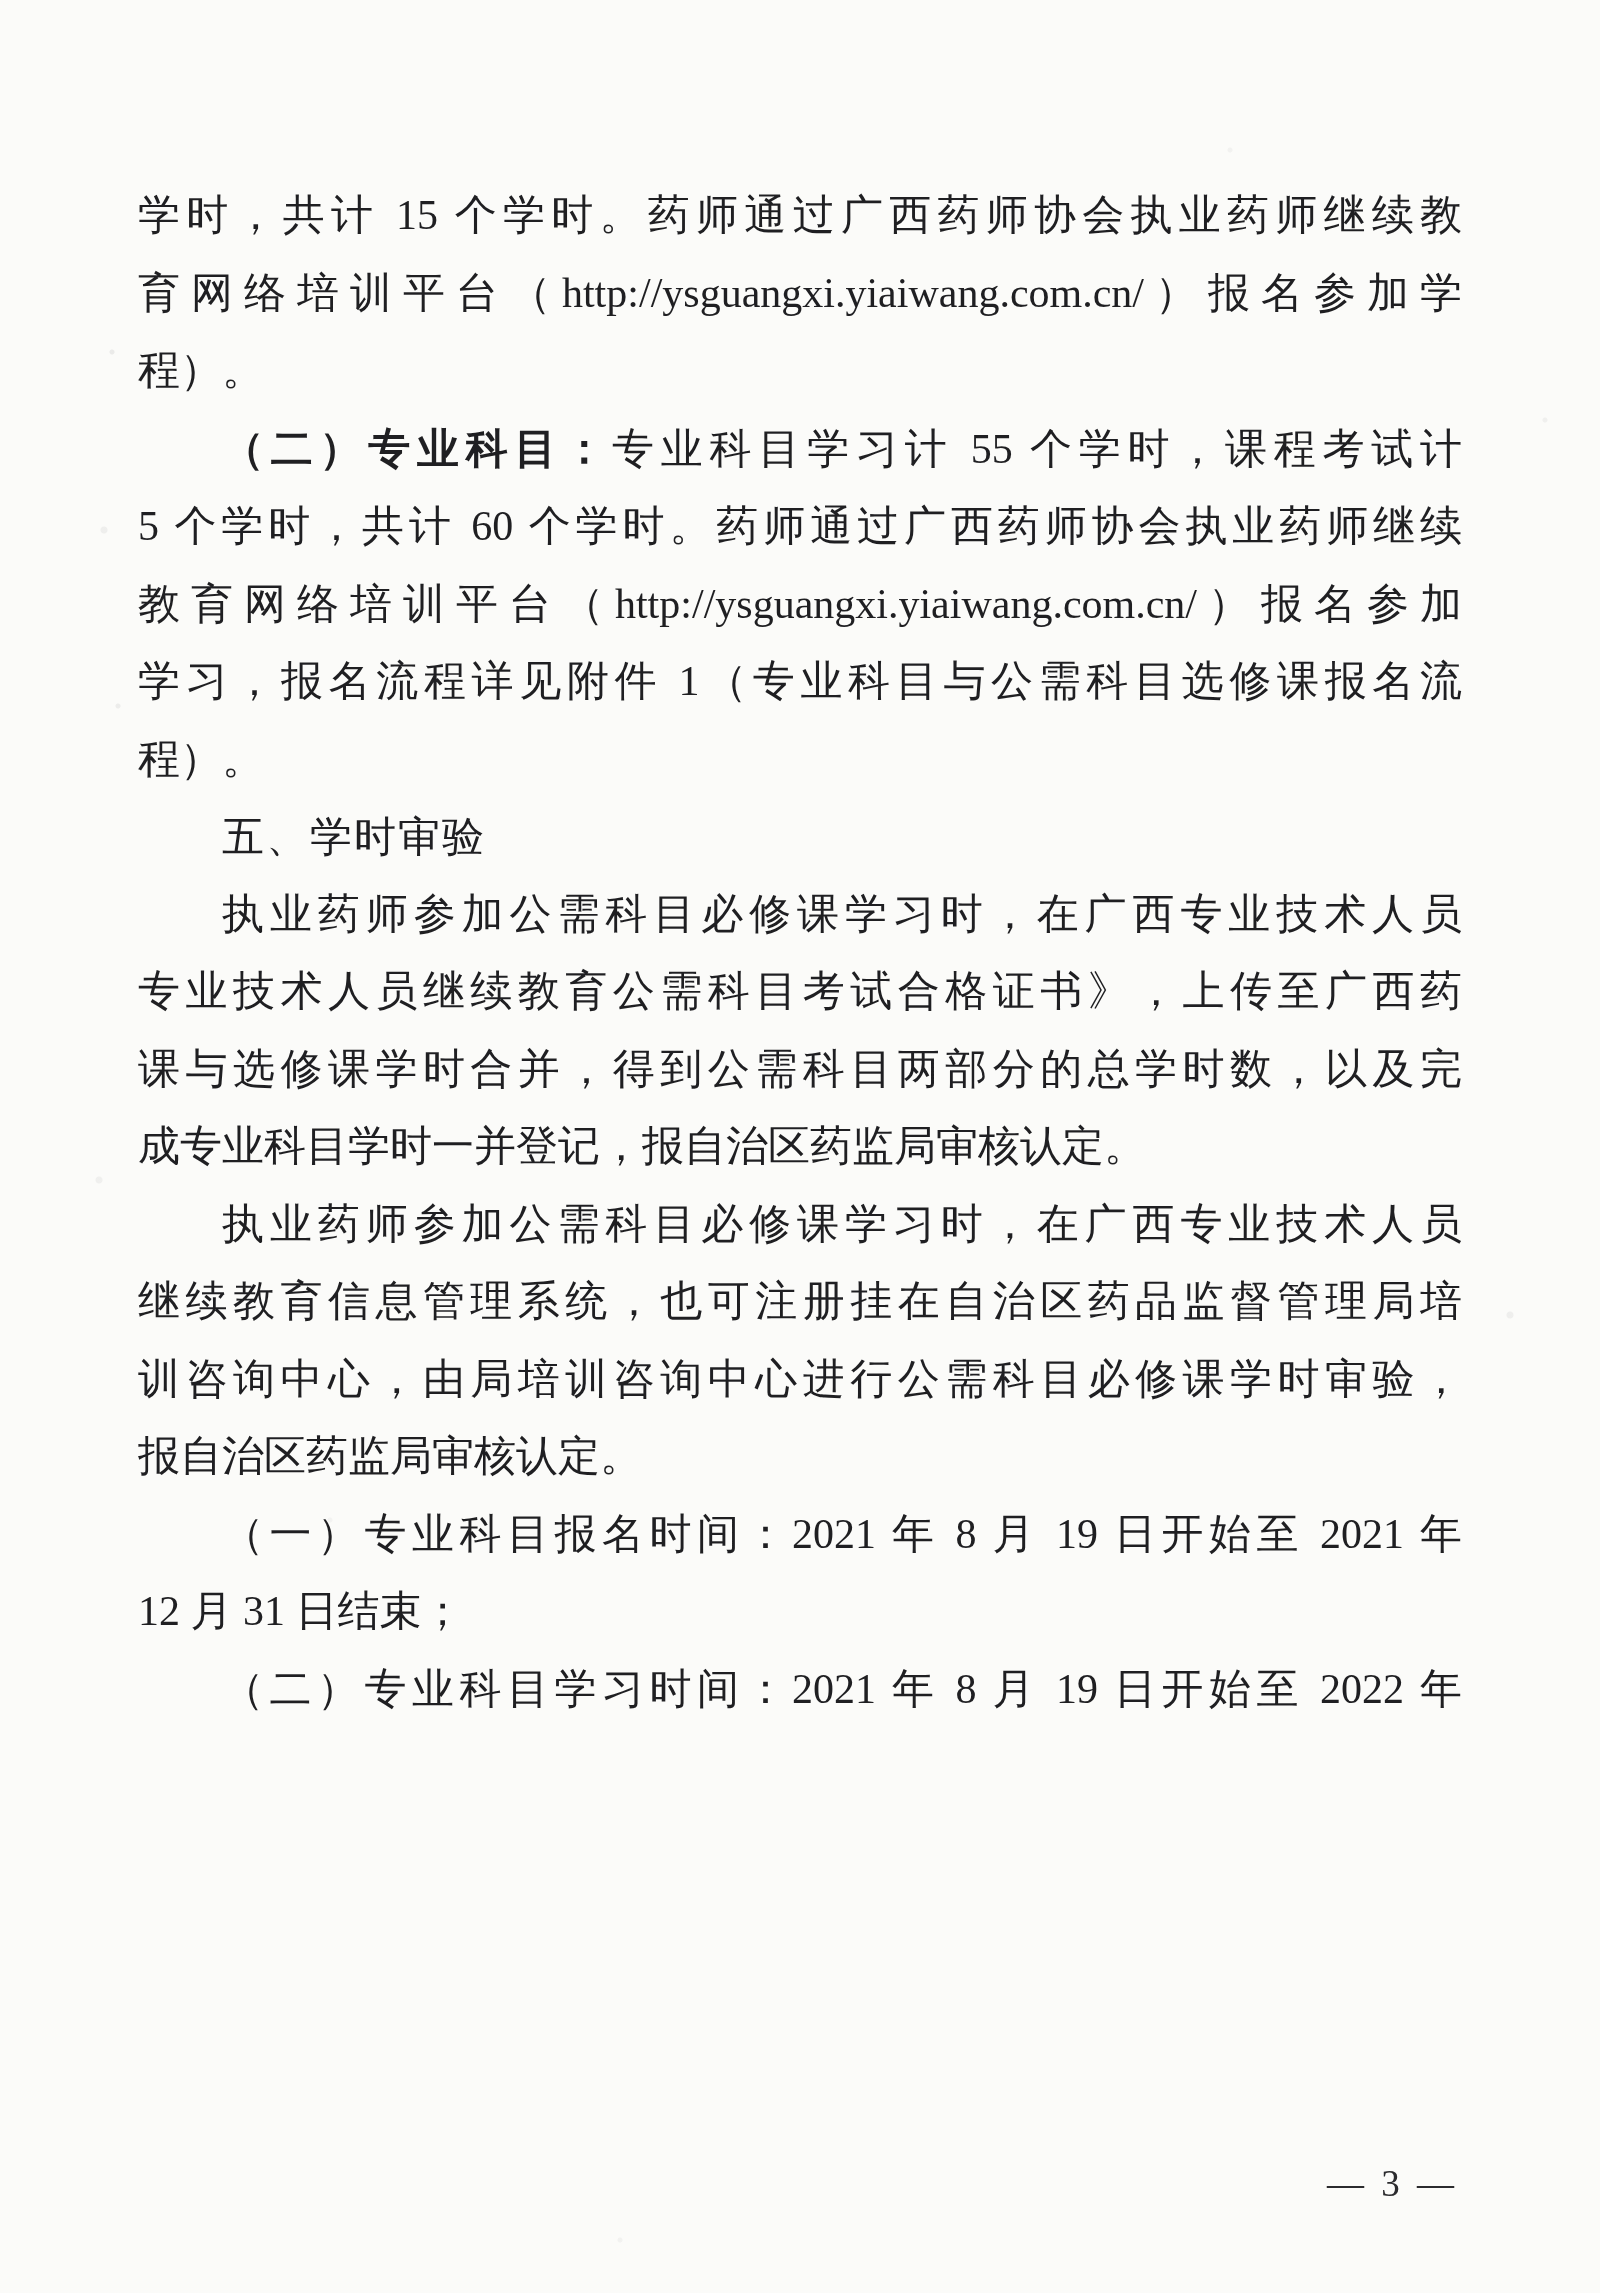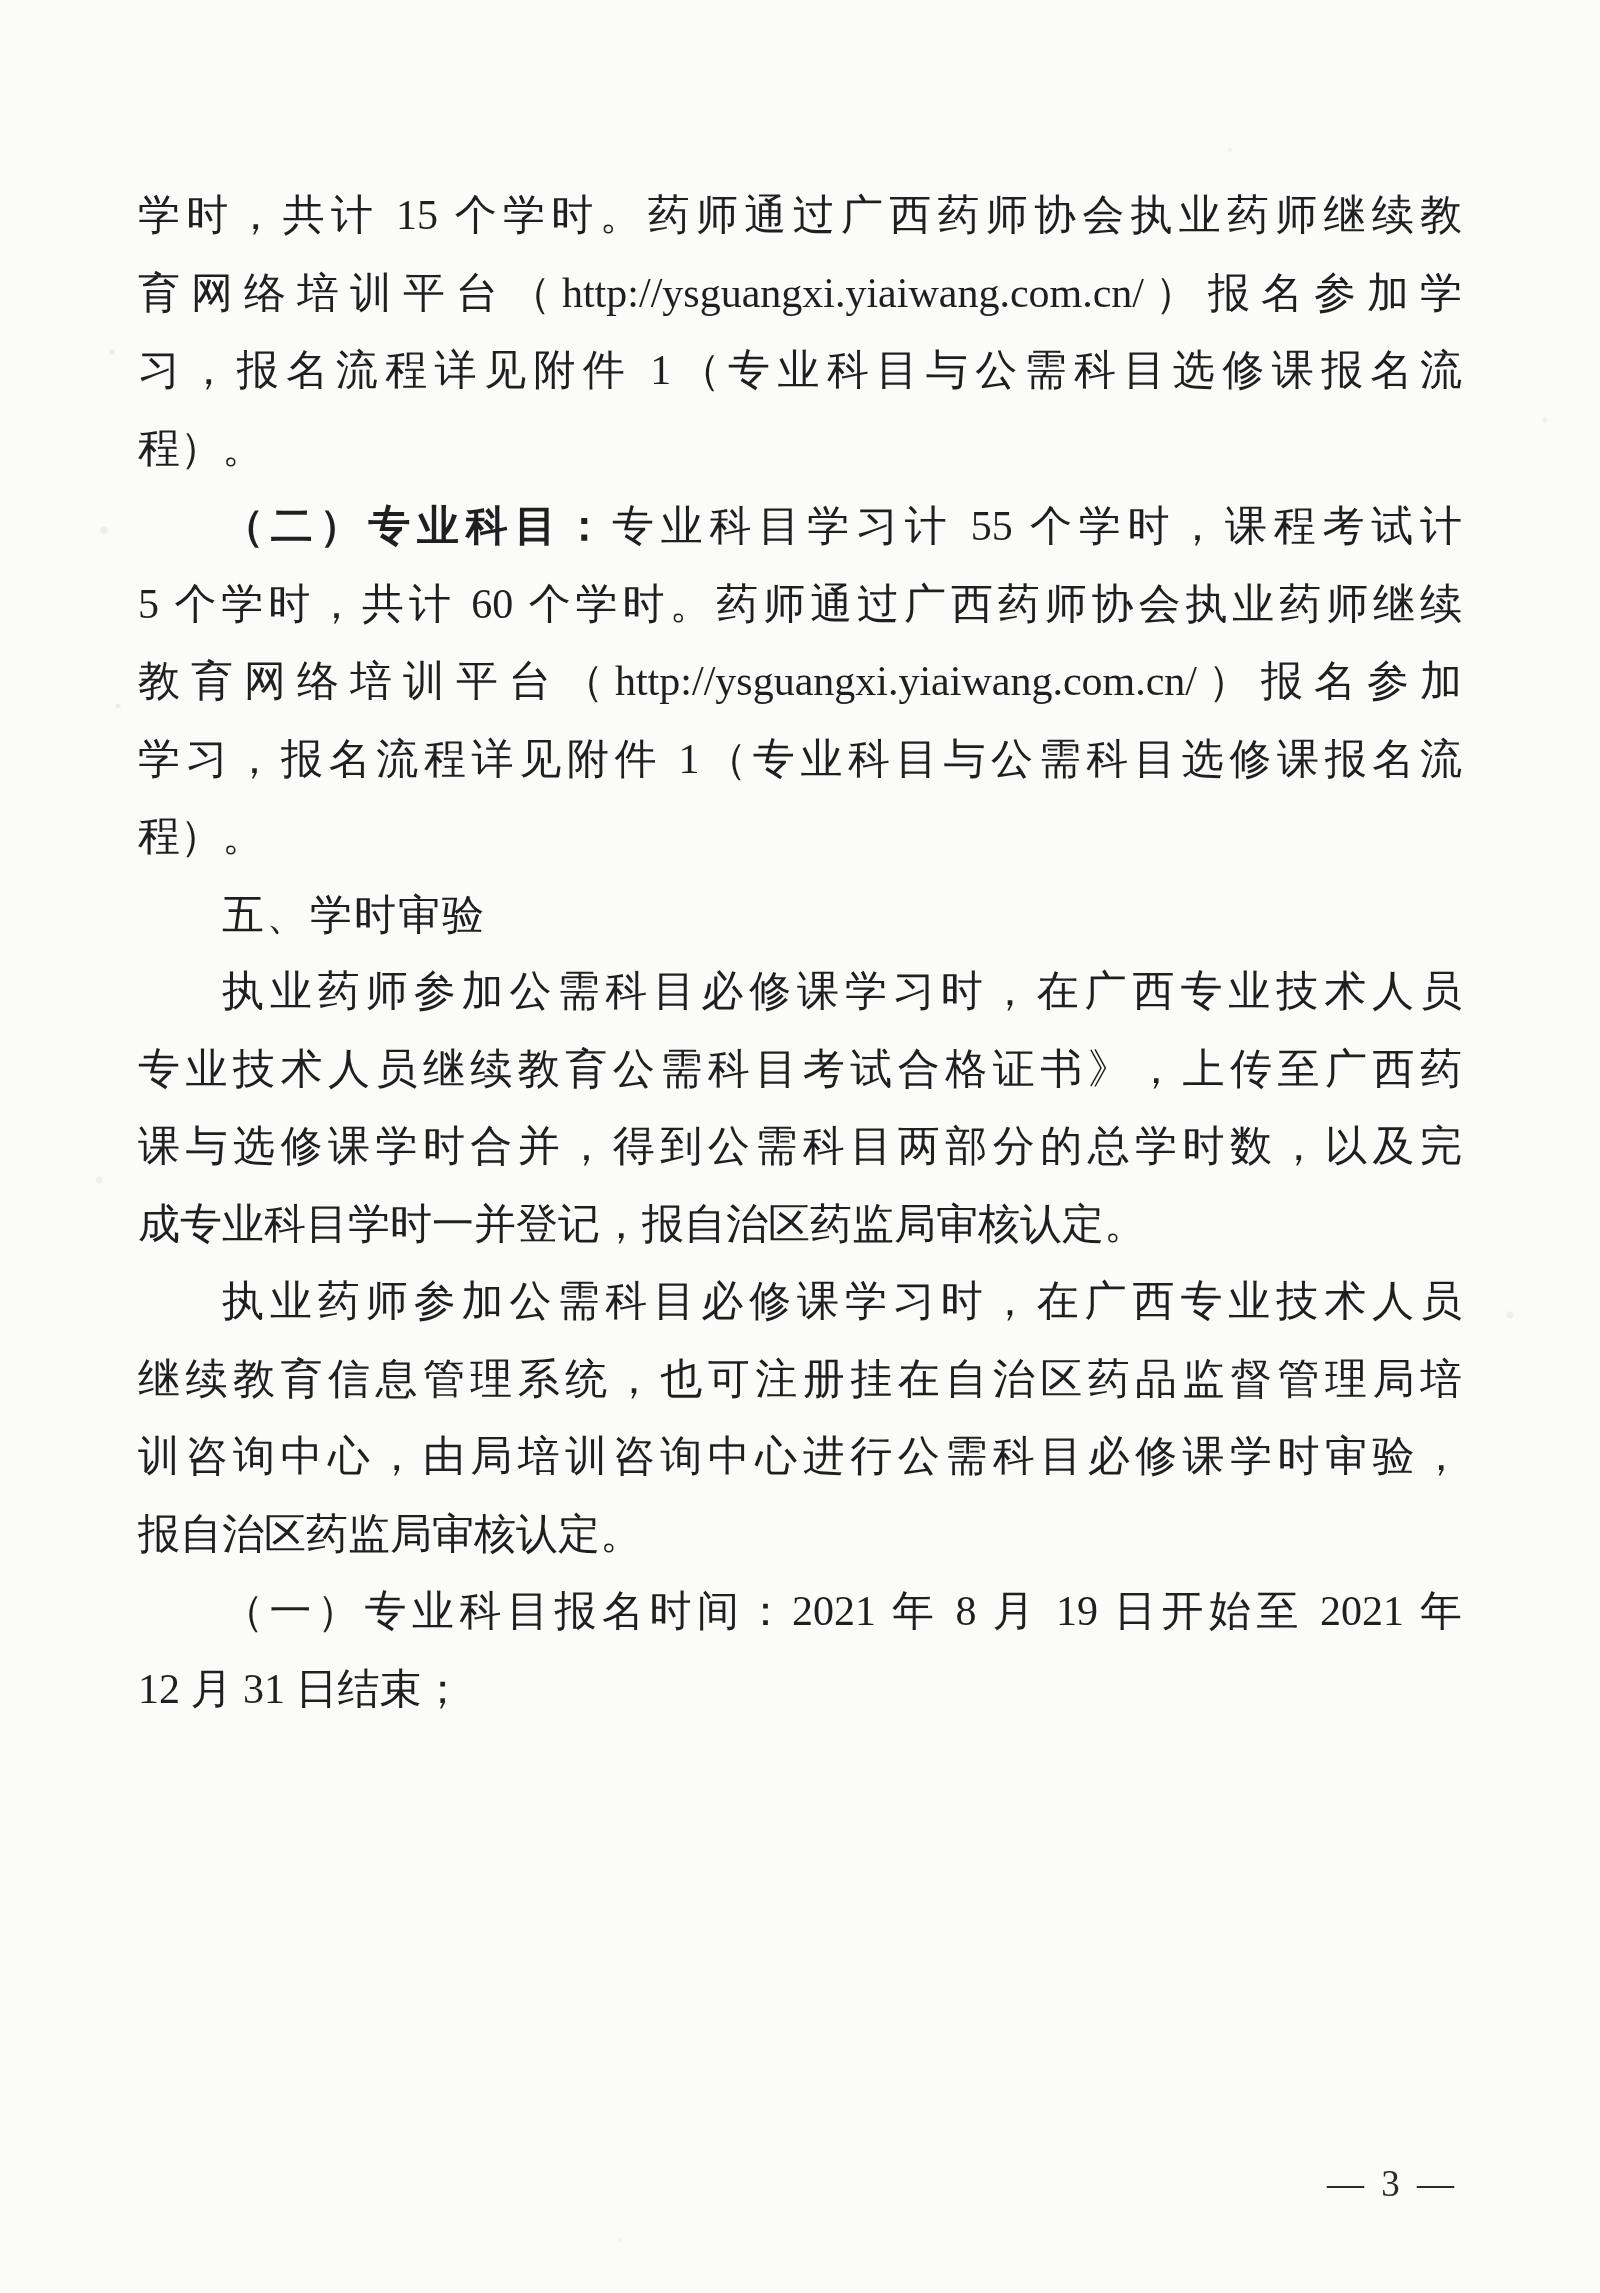--- a/index.html
+++ b/index.html
@@ -80,21 +80,20 @@
   }
 </style>
 </head>
 <body>
 
 <div class="page">
   <div class="content">
       <div class="paragraph">
         <div class="line fill">学时，共计 15 个学时。药师通过广西药师协会执业药师继续教</div>
         <div class="line fill">育网络培训平台（http://ysguangxi.yiaiwang.com.cn/）报名参加学</div>
-        <div class="line fill">习，报名流程详见附件 1（专业科目与公需科目选修课报名流</div>
         <div class="line">程）。</div>
       </div>
       <div class="paragraph">
         <div class="line fill indent"><span class="bold-lead">（二）专业科目：</span>专业科目学习计 55 个学时，课程考试计</div>
         <div class="line fill">5 个学时，共计 60 个学时。药师通过广西药师协会执业药师继续</div>
         <div class="line fill">教育网络培训平台（http://ysguangxi.yiaiwang.com.cn/）报名参加</div>
         <div class="line fill">学习，报名流程详见附件 1（专业科目与公需科目选修课报名流</div>
         <div class="line">程）。</div>
       </div>
       <div class="heading">五、学时审验</div>
@@ -107,15 +106,18 @@
       <div class="paragraph">
         <div class="line fill indent">执业药师参加公需科目必修课学习时，在广西专业技术人员</div>
         <div class="line fill">继续教育信息管理系统，也可注册挂在自治区药品监督管理局培</div>
         <div class="line fill">训咨询中心，由局培训咨询中心进行公需科目必修课学时审验，</div>
         <div class="line">报自治区药监局审核认定。</div>
       </div>
       <div class="paragraph">
         <div class="line fill indent">（一）专业科目报名时间：2021 年 8 月 19 日开始至 2021 年</div>
         <div class="line">12 月 31 日结束；</div>
       </div>
+      <div class="paragraph">
+        <div class="line fill indent">（二）专业科目学习时间：2021 年 8 月 19 日开始至 2022 年</div>
+      </div>
     </div>
   <div class="page-number">— 3 —</div>
 </div>
 
 </body></html>

